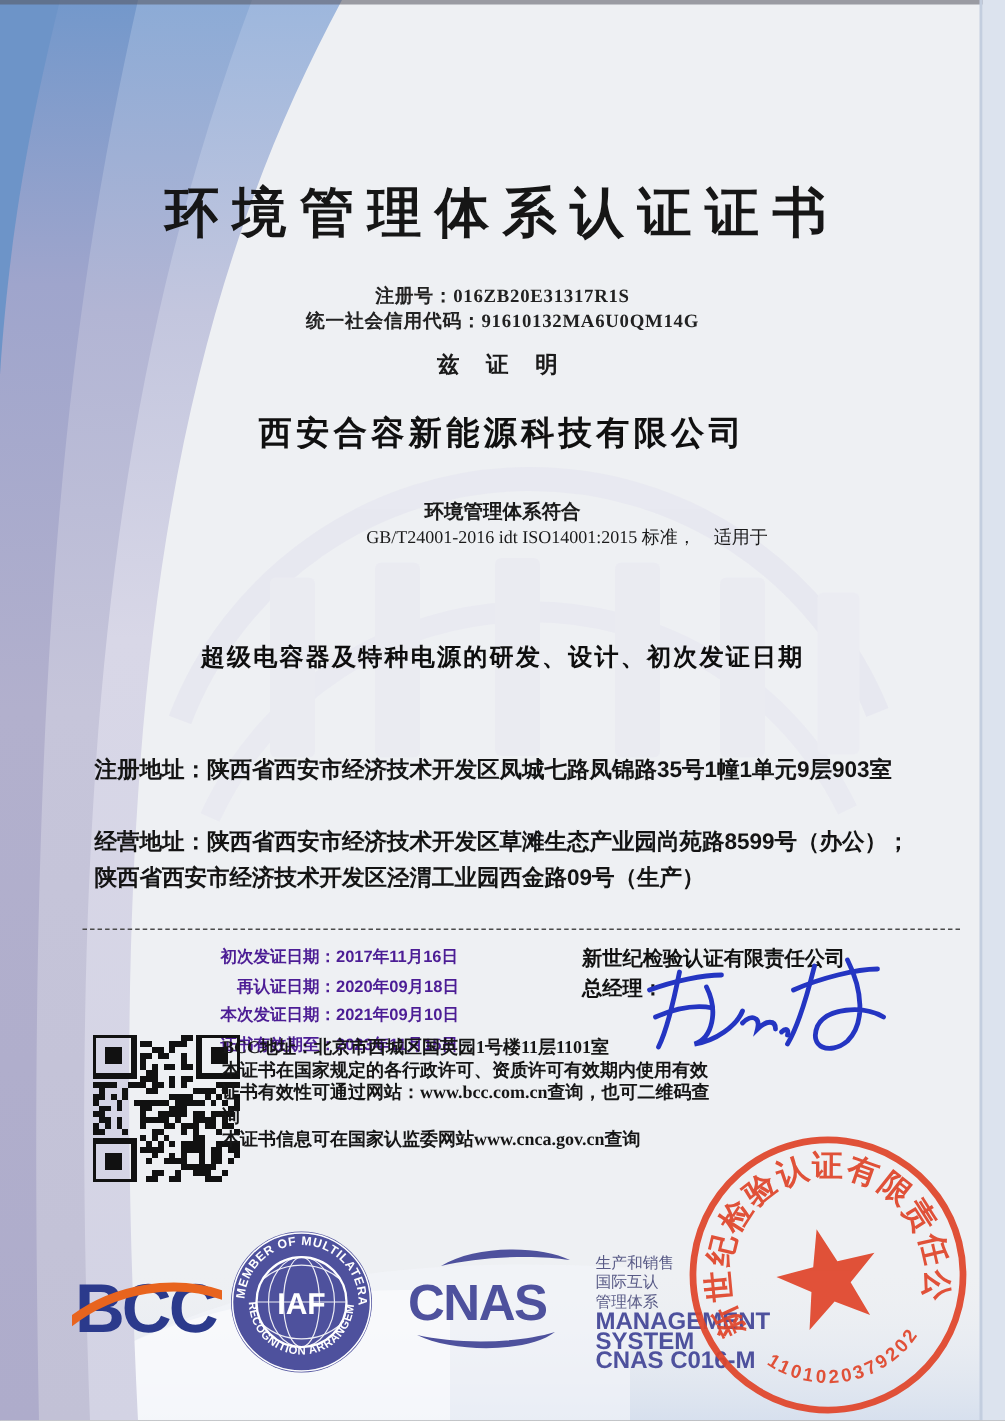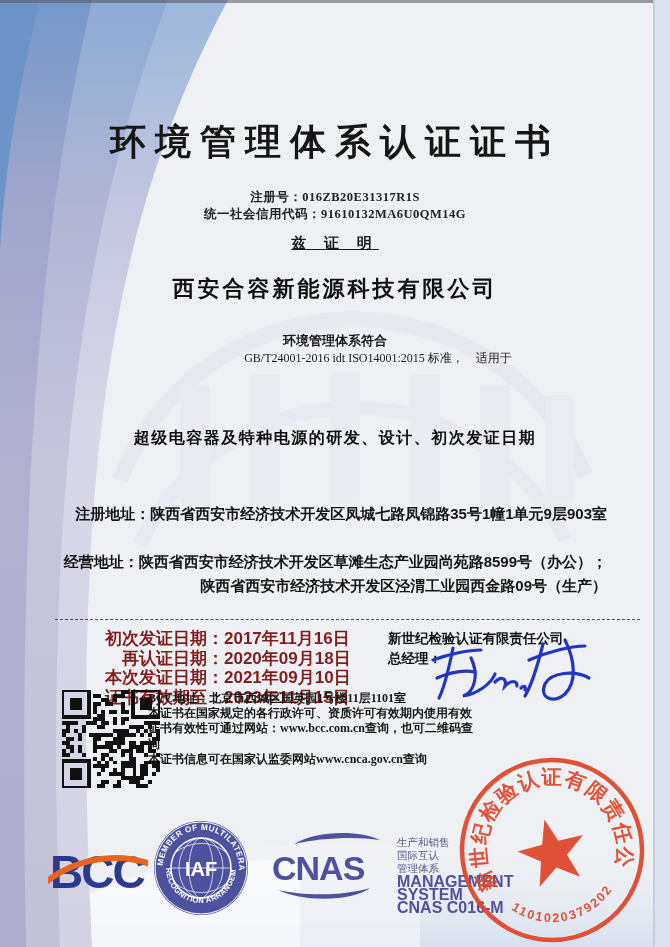--- a/index.html
+++ b/index.html
@@ -15,40 +15,40 @@
   .abs{position:absolute;}
   .bg-svg{left:0;top:0;z-index:0;}
   .content{z-index:2;}
   .ctr{text-align:center;left:0;width:670px;}
   .title{
     top:118px;font-size:36px;font-weight:bold;letter-spacing:9px;
     color:#161616;
   }
   .regline{top:189px;font-size:12.5px;font-weight:bold;letter-spacing:.5px;color:#222;}
   .creditline{top:206px;font-size:12.5px;font-weight:bold;letter-spacing:.5px;color:#222;}
-  .certify{top:234px;font-size:15px;font-weight:bold;letter-spacing:7px;text-decoration:underline;}
+  .certify{top:234px;font-size:15px;font-weight:bold;letter-spacing:7px;}
   .company{top:274px;font-size:22px;font-weight:bold;letter-spacing:3px;color:#101010;}
   .sysline{top:332px;font-size:13px;font-weight:bold;}
   .stdline{top:350px;font-size:12px;font-weight:normal;padding-left:43px;}
   .scope{top:428px;font-size:16px;font-weight:bold;letter-spacing:1.5px;color:#0e0e0e;}
   .addr{
-    left:63px;width:544px;text-align:right;
+    left:63px;width:544px;text-align:left;
     font-family:"Liberation Sans","DejaVu Sans",sans-serif;
     font-size:15px;font-weight:bold;line-height:24px;color:#141414;
   }
   .addr1{top:502px;}
   .addr2{top:550px;}
   .dotline{
     top:619px;left:55px;width:585px;height:0;
     border-top:1.6px dashed #4a4a4a;
   }
   .dates{
     top:629px;left:96px;width:280px;
     font-family:"Liberation Sans","DejaVu Sans",sans-serif;
-    font-size:17px;font-weight:bold;color:#7f1d1d;
+    font-size:11px;font-weight:bold;color:#4c1d95;
   }
   .dates .row{display:flex;line-height:19.5px;}
   .dates .lbl{width:128px;text-align:right;}
   .issuer{
     top:629px;left:388px;width:270px;
     font-family:"Liberation Sans","DejaVu Sans",sans-serif;
     font-size:13.5px;font-weight:bold;color:#111;line-height:20px;
   }
   .sig{left:425px;top:634px;z-index:3;}
   .qr{left:62px;top:690px;}

